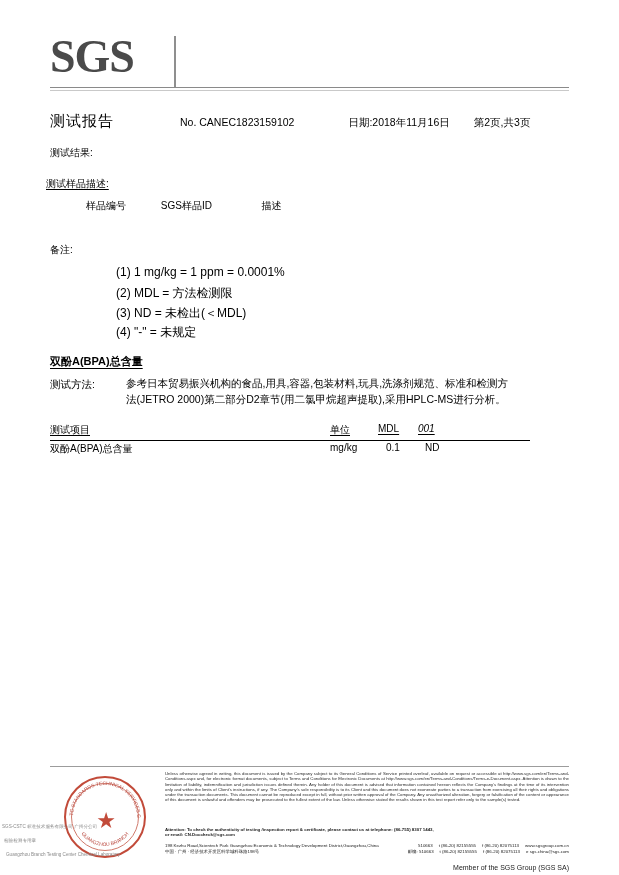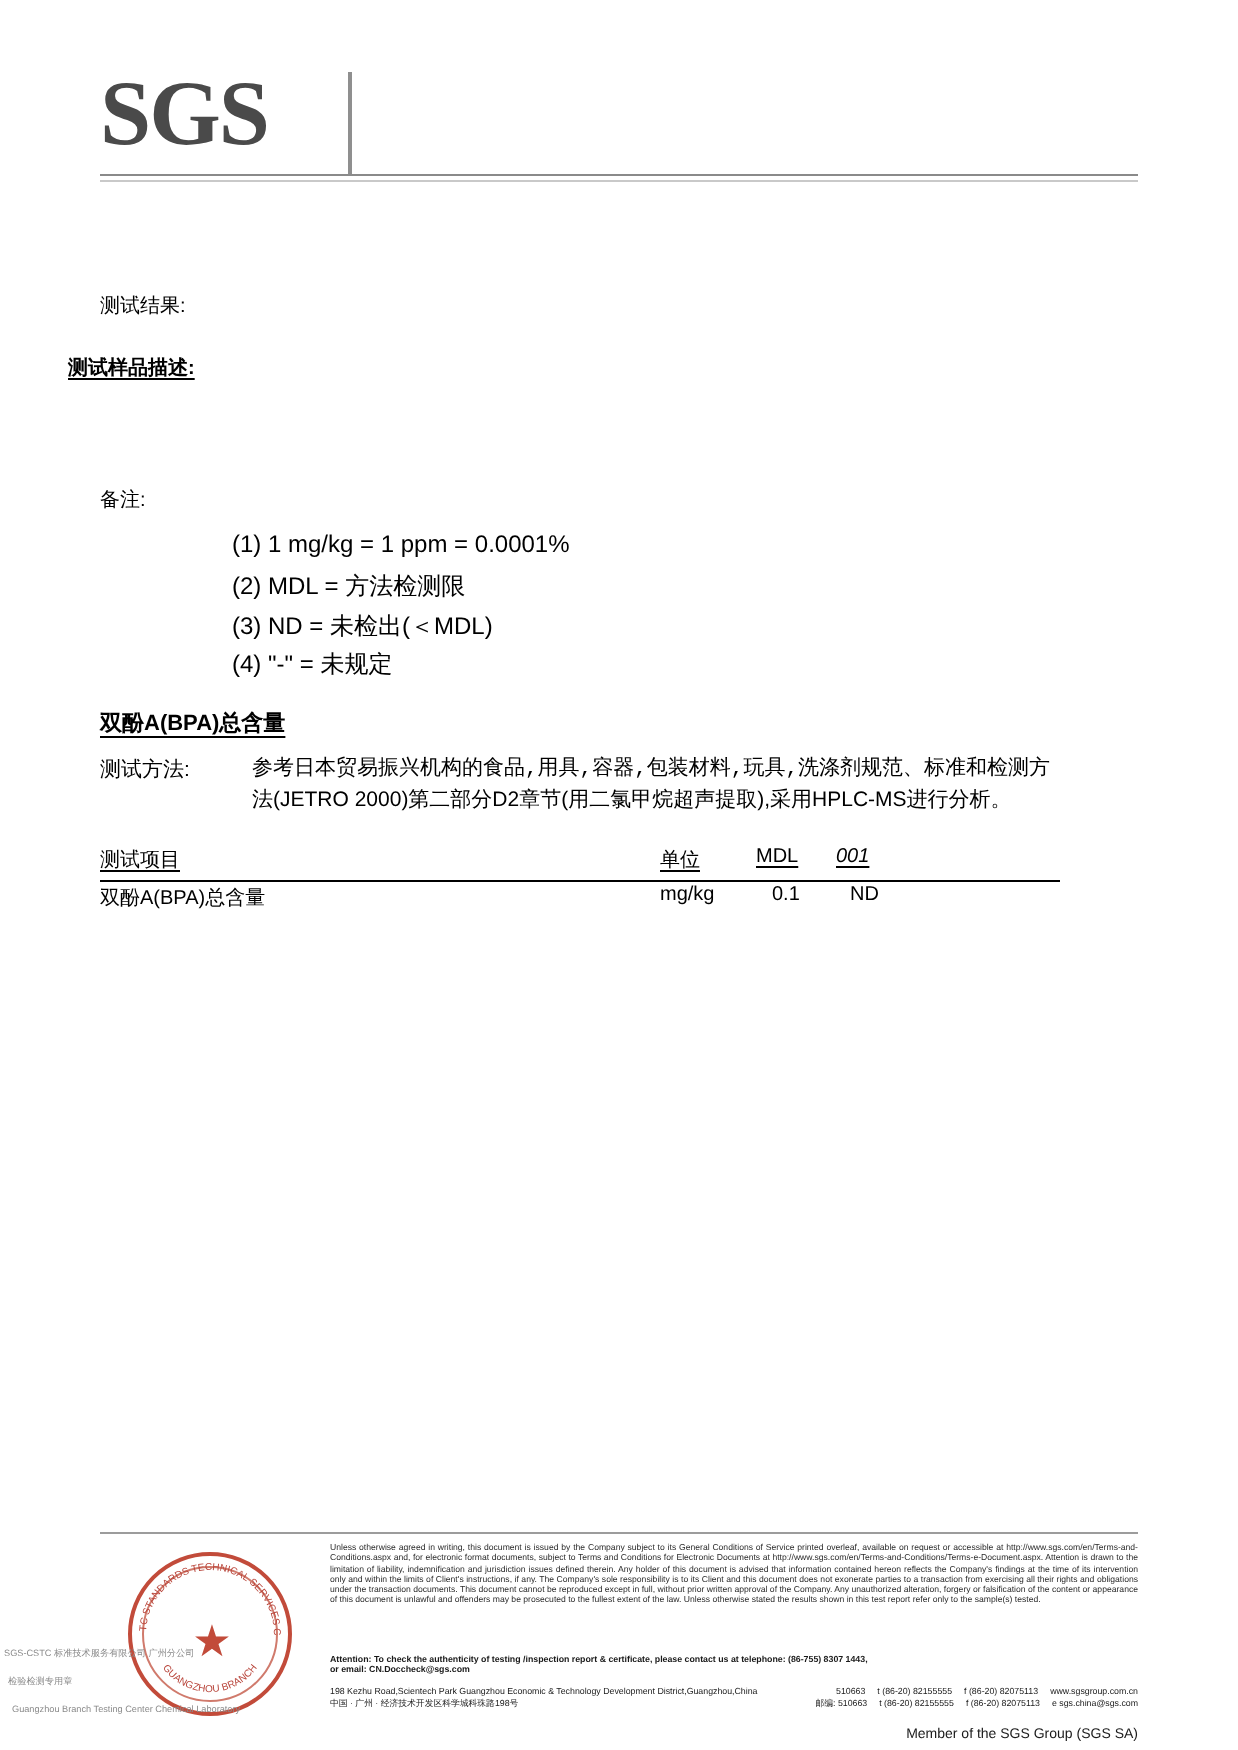--- a/index.html
+++ b/index.html
@@ -144,21 +144,20 @@
     position: absolute;
     left: 50px;
     top: 378px;
     font-size: 10.5px;
   }
   .method-l1 {
     position: absolute;
     left: 126px;
     top: 377px;
     font-size: 10.5px;
-    font-family: Liberation Mono, monospace;
   }
   .method-l2 {
     position: absolute;
     left: 126px;
     top: 393px;
     font-size: 10.5px;
   }
 
   
   .res-line {
@@ -297,25 +296,36 @@
 
 <div class="page">
 
   <div class="logo-block">
     <div class="logo-text">SGS</div>
   </div>
   <div class="logo-vert"></div>
   <div class="logo-rule"></div>
   <div class="logo-rule-thin"></div>
 
+  <div class="title-row">
+    <div class="doc-title">测试报告</div>
+    <div class="title-mid">No. CANEC1823159102</div>
+    <div class="title-right">日期:2018年11月16日</div>
+    <div class="title-page">第2页,共3页</div>
+  </div>
 
   <div class="row" style="left:50px; top:146px;">测试结果:</div>
 
-  <div class="row underline-head" style="left:34px; top:177px;font-weight:bold;">测试样品描述:</div>
-
+  <div class="row underline-head" style="left:46px; top:177px;">测试样品描述:</div>
+
+  <div class="sample-head">
+    <span class="c1">样品编号</span>
+    <span class="c2">SGS样品ID</span>
+    <span class="c3">描述</span>
+  </div>
 
   <div class="row" style="left:50px; top:243px;">备注:</div>
   <div class="note" style="top:265px;">(1) 1 mg/kg = 1 ppm = 0.0001%</div>
   <div class="note" style="top:285px;">(2) MDL = 方法检测限</div>
   <div class="note" style="top:305px;">(3) ND = 未检出(＜MDL)</div>
   <div class="note" style="top:324px;">(4) "-" = 未规定</div>
 
   <div class="section-title">双酚A(BPA)总含量</div>
   <div class="method-label">测试方法:</div>
   <div class="method-l1">参考日本贸易振兴机构的食品,用具,容器,包装材料,玩具,洗涤剂规范、标准和检测方</div>

